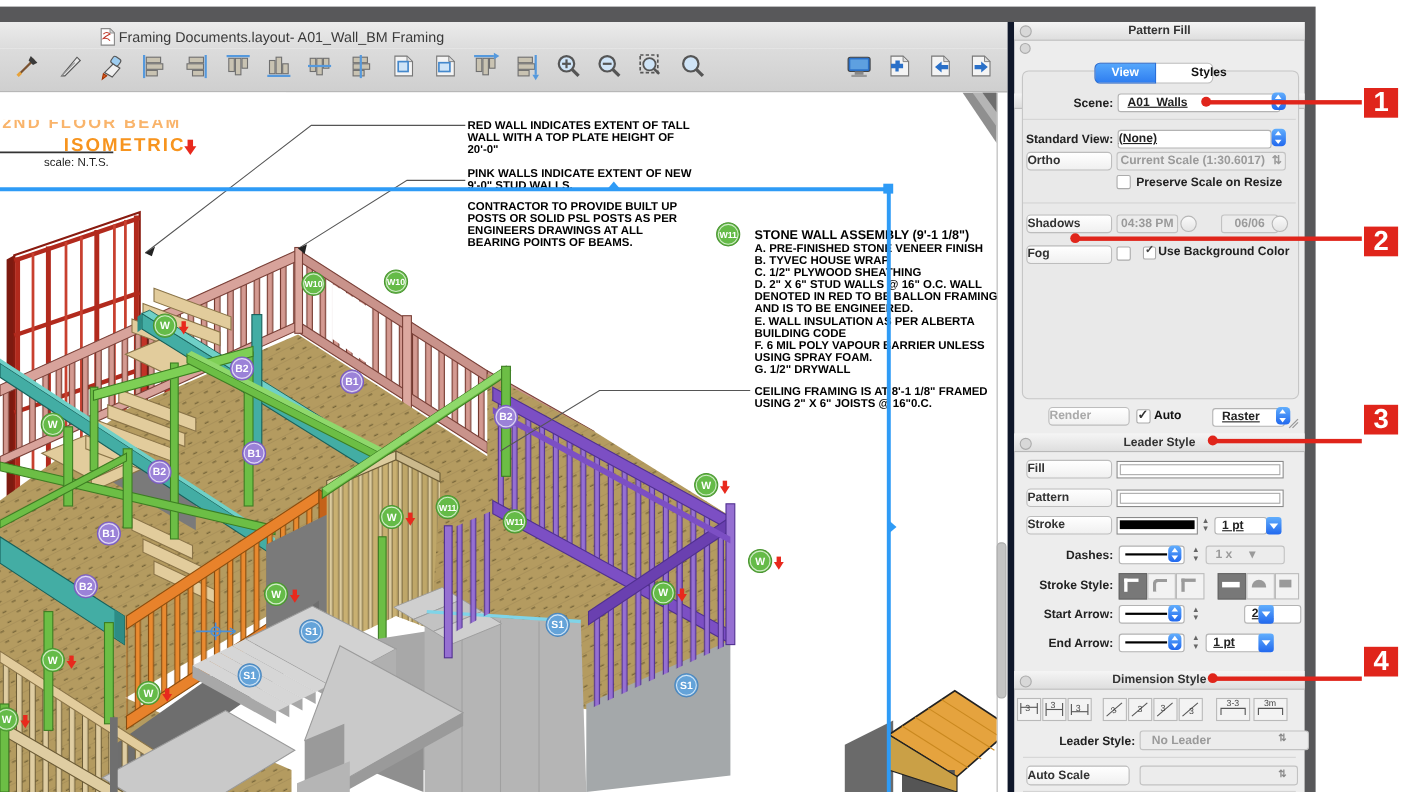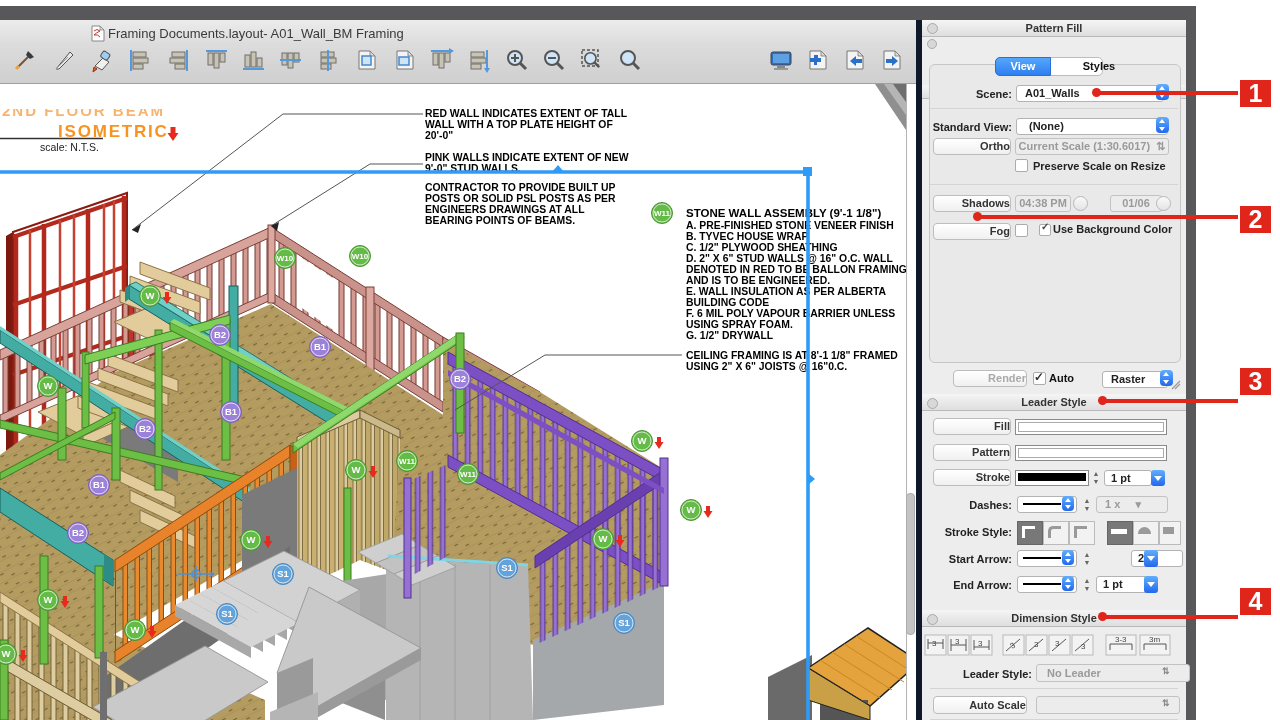--- a/index.html
+++ b/index.html
@@ -7,22 +7,22 @@
 #darkTop{left:0;top:6px;width:1196px;height:14px;background:#58585a;}
 #darkRight{left:1180px;top:20px;width:16px;height:700px;background:#58585a;}
 #titlebar{left:0;top:20px;width:916px;height:24px;background:linear-gradient(#ececec,#dcdcdc);}
 #toolbar{left:0;top:44px;width:916px;height:39px;background:linear-gradient(#dcdcdc,#cfcfcf);border-bottom:1px solid #9f9f9f;}
 #titletext{left:108px;top:26px;font-size:13px;color:#3a3a3a;}
 #canvasArea{left:0;top:84px;width:906px;height:636px;background:#fff;border-right:1px solid #b5b5b5;}
 #panel{left:916px;top:20px;width:264px;height:700px;background:#ededed;border-left:6px solid #0f172a;font-weight:700;}
 .hdr{position:absolute;left:0;width:264px;background:linear-gradient(#f5f5f5,#dedede);border-bottom:1px solid #b9b9b9;text-align:center;font-size:11px;color:#333;}
 .hcirc{position:absolute;width:9px;height:9px;border-radius:50%;background:#d8d8d8;border:1px solid #ababab;}
 .well{position:absolute;left:7px;top:44px;width:250px;height:297px;background:#e9e9e9;border:1px solid #c6c6c6;border-radius:6px;}
-.btn{position:absolute;height:15px;background:linear-gradient(#ffffff,#f0f0f0);border:1px solid #bdbdbd;border-radius:4px;font-size:11px;color:#333;text-align:right;line-height:15px;}
-.fld{position:absolute;background:#fff;border:1px solid #b3b3b3;border-radius:3px;font-size:11px;color:#222;}
+.btn{position:absolute;height:15px;background:linear-gradient(#ffffff,#f0f0f0);border:1px solid #bdbdbd;border-radius:4px;font-size:11px;color:#333;text-align:left;line-height:15px;}
+.fld{position:absolute;background:#fff;border:1px solid #b3b3b3;border-radius:3px;font-size:11px;color:#222;text-decoration:underline;}
 .dfld{position:absolute;background:#ececec;border:1px solid #c2c2c2;border-radius:3px;font-size:11px;color:#9a9a9a;}
 .lbl{position:absolute;font-size:11px;color:#222;text-align:right;}
 .stp{position:absolute;width:13px;height:16px;background:linear-gradient(#61aefd,#2168ee);border-radius:4px;}
 .stp::before{content:"";position:absolute;left:3px;top:2px;border:3.5px solid transparent;border-bottom:4px solid #fff;border-top:none;}
 .stp::after{content:"";position:absolute;left:3px;bottom:2px;border:3.5px solid transparent;border-top:4px solid #fff;border-bottom:none;}
 .ddbtn::before{content:"";position:absolute;left:3px;top:6px;border:4px solid transparent;border-top:5px solid #fff;border-bottom:none;}
 .cb{position:absolute;width:11px;height:11px;background:#fff;border:1px solid #ababab;border-radius:2px;}
 .sep{position:absolute;left:8px;width:248px;height:1px;background:#d4d4d4;}
 .redbox{position:absolute;left:1240px;width:31px;height:27px;background:#e0251b;color:#fff;font-weight:700;font-size:25px;text-align:center;line-height:27px;font-family:"Liberation Sans",sans-serif;}
 .redline{position:absolute;height:4px;background:#e0251b;}
@@ -550,34 +550,34 @@
   <div class="abs" style="left:73px;top:37px;width:106px;height:17px;background:#fff;border:1px solid #bdbdbd;border-radius:5px;"></div>
   <div class="abs" style="left:73px;top:37px;width:54px;height:17px;background:linear-gradient(#55a7fc,#2f7ef0);border:1px solid #2a6fd8;border-radius:5px 0 0 5px;color:#fff;font-size:11px;text-align:center;line-height:17px;">View</div>
   <div class="abs" style="left:129px;top:40px;width:48px;text-align:center;font-size:11px;color:#111;padding-left:24px;">Styles</div>
 
   <div class="lbl" style="left:20px;top:68px;width:70px;">Scene:</div>
   <div class="fld" style="left:94px;top:65px;width:138px;height:15px;line-height:15px;padding-left:8px;">A01_Walls</div>
   <div class="stp" style="left:234px;top:64px;"></div>
   <div class="sep" style="top:88px;"></div>
 
   <div class="lbl" style="left:10px;top:101px;width:80px;">Standard View:</div>
-  <div class="fld" style="left:94px;top:98px;width:138px;height:15px;line-height:15px;padding-left:12px;">(None)</div>
+  <div class="fld" style="left:94px;top:98px;width:138px;height:15px;line-height:15px;padding-left:0;">(None)</div>
   <div class="stp" style="left:234px;top:97px;"></div>
 
   <div class="btn" style="left:11px;top:118px;width:76px;">Ortho</div>
   <div class="dfld" style="left:93px;top:118px;width:152px;height:15px;line-height:15px;text-align:center;">Current Scale (1:30.6017) &nbsp;⇅</div>
 
   <div class="cb" style="left:93px;top:139px;"></div>
   <div class="abs" style="left:111px;top:140px;font-size:11px;color:#222;">Preserve Scale on Resize</div>
   <div class="sep" style="top:164px;"></div>
 
   <div class="btn" style="left:11px;top:175px;width:76px;">Shadows</div>
   <div class="dfld" style="left:93px;top:175px;width:54px;height:15px;line-height:15px;text-align:center;">04:38 PM</div>
   <div class="abs" style="left:151px;top:176px;width:13px;height:13px;border-radius:50%;background:linear-gradient(#fafafa,#e4e4e4);border:1px solid #b8b8b8;"></div>
-  <div class="dfld" style="left:188px;top:175px;width:50px;height:15px;line-height:15px;text-align:center;">01/06</div>
+  <div class="dfld" style="left:188px;top:175px;width:50px;height:15px;line-height:15px;text-align:center;">06/06</div>
   <div class="abs" style="left:234px;top:176px;width:13px;height:13px;border-radius:50%;background:linear-gradient(#fafafa,#e4e4e4);border:1px solid #b8b8b8;"></div>
 
   <div class="btn" style="left:11px;top:203px;width:76px;">Fog</div>
   <div class="cb" style="left:93px;top:204px;"></div>
   <div class="cb" style="left:117px;top:204px;width:10px;height:10px;"></div>
   <div class="abs" style="left:119px;top:201px;font-size:10px;color:#444;">✓</div>
   <div class="abs" style="left:131px;top:203px;font-size:11px;color:#222;">Use Background Color</div>
 
   <div class="btn" style="left:31px;top:350px;width:72px;color:#aaa;">Render</div>
   <div class="cb" style="left:111px;top:352px;"></div>

